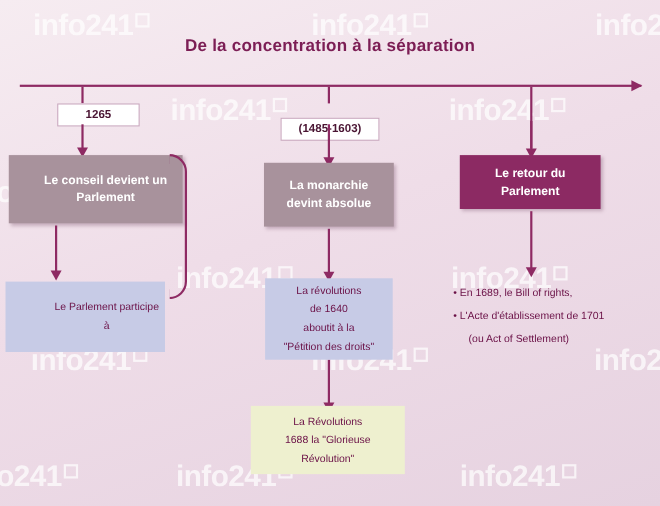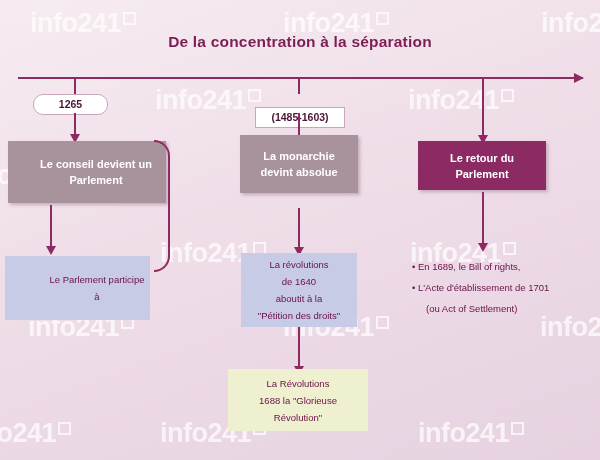--- a/index.html
+++ b/index.html
@@ -203,35 +203,35 @@
   <div class="wm" style="left:418px; top:418px;"><span>info241</span><span class="sq"></span></div>
 
   <div id="title">De la concentration à la séparation</div>
 
   <div id="timeline"></div>
 
   <div class="tick" style="left:74px; top:79px; height:15px;"></div>
   <div class="tick" style="left:298px; top:79px; height:15px;"></div>
   <div class="tick" style="left:482px; top:79px; height:56px;"></div>
 
-  <div class="datebox" style="left:33px; top:94px; width:73px;border-radius:10px;">1265</div>
+  <div class="datebox" style="left:52px; top:94px; width:73px;">1265</div>
   <div class="datebox" style="left:255px; top:107px; width:88px;">(1485-1603)</div>
 
   <div class="varrow" style="left:74px; top:113px; height:22px;"></div>
   <div class="varrow" style="left:298px; top:113px; height:31px;"></div>
   <div class="varrow" style="left:482px; top:110px; height:26px;"></div>
 
   <div class="greybox" style="left:8px; top:141px; width:140px; height:62px;padding-left:18px;">
     <div>
       <span class="nl">Le conseil devient un</span>
       <span class="nl">Parlement</span>
     </div>
   </div>
 
-  <div class="greybox" style="left:240px; top:135px; width:118px; height:58px;">
+  <div class="greybox" style="left:240px; top:148px; width:118px; height:58px;">
     <div>
       <span class="nl">La monarchie</span>
       <span class="nl">devint absolue</span>
     </div>
   </div>
 
   <div class="purplebox" style="left:418px; top:141px; width:128px; height:49px;">
     <div>
       <span class="nl">Le retour du</span>
       <span class="nl">Parlement</span>

